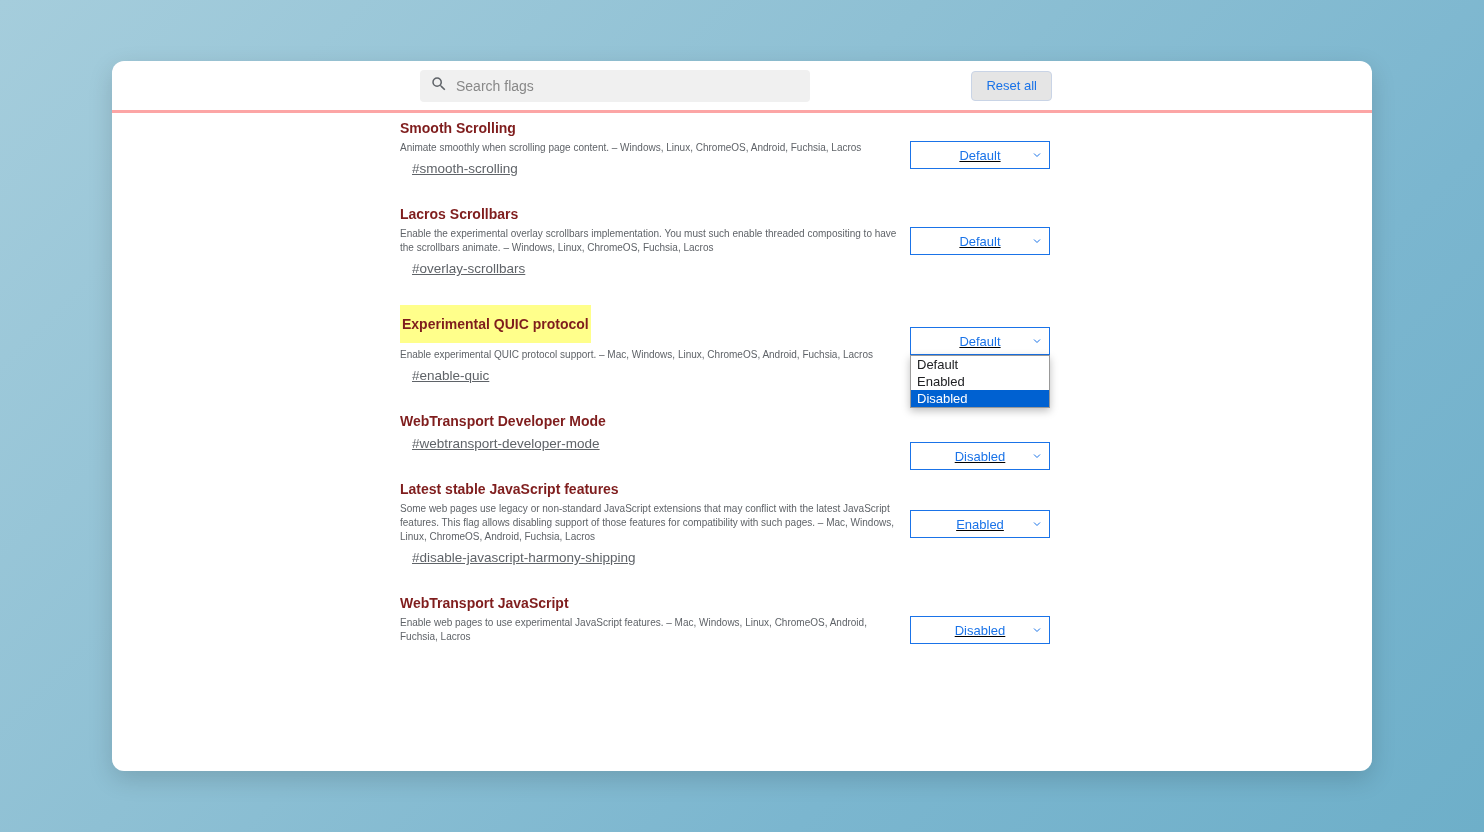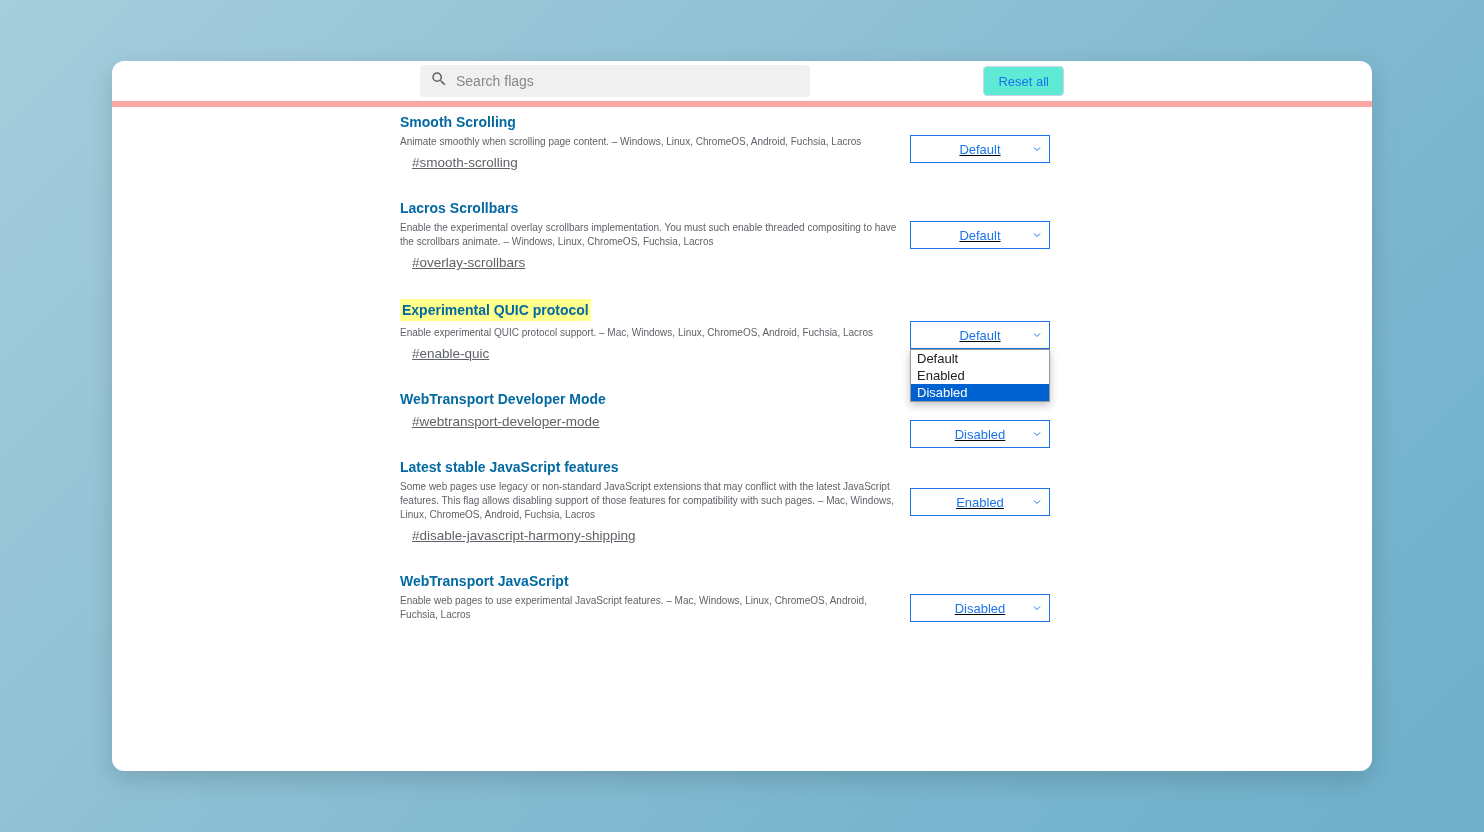--- a/index.html
+++ b/index.html
@@ -16,22 +16,22 @@
     height: 710px;
     background: #ffffff;
     border-radius: 12px;
     box-shadow: 0 8px 25px rgba(0,0,0,0.15);
     display: flex;
     flex-direction: column;
     overflow: hidden;
     position: relative;
   }
   .header {
-    height: 46px;
-    border-bottom: 6px solid #fca5a5;
+    height: 52px;
+    border-bottom: 3px solid #fca5a5;
     display: flex;
     align-items: center;
     position: relative;
     flex-shrink: 0;
   }
   .search-box {
     position: absolute;
     left: 308px;
     width: 390px;
     height: 32px;
@@ -47,26 +47,26 @@
     background: transparent;
     outline: none;
     font-size: 14px;
     color: #333;
     margin-left: 8px;
     width: 100%;
   }
   .search-box input::placeholder { color: #888; }
   .reset-btn {
     position: absolute;
-    right: 308px;
+    right: 320px;
     height: 30px;
     padding: 0 14px;
     border: 1px solid #c9d4e6;
     border-radius: 4px;
-    background: #5eead4;
+    background: #e5e5e5;
     color: #1a73e8;
     font-size: 13px;
     cursor: pointer;
   }
   .content-wrap {
     flex: 1;
     overflow: hidden;
     position: relative;
   }
   .content {
@@ -84,25 +84,25 @@
     padding-top: 6px;
   }
   .flag {
     position: relative;
     margin-bottom: 28px;
   }
   .flag-text { width: 500px; }
   .flag-title {
     font-size: 14px;
     font-weight: 600;
-    color: #0369a1;
+    color: #7f1d1d;
     margin-bottom: 5px;
     display: inline-block;
   }
-  .flag-title.highlight { background: #ffff8b; padding: 3px 2px; }
+  .flag-title.highlight { background: #ffff8b; padding: 11px 2px; }
   .flag-desc {
     font-size: 10px;
     color: #5f6368;
     line-height: 1.4;
     margin-bottom: 4px;
   }
   .flag-anchor {
     font-size: 13.5px;
     color: #5f6368;
     text-decoration: underline;

